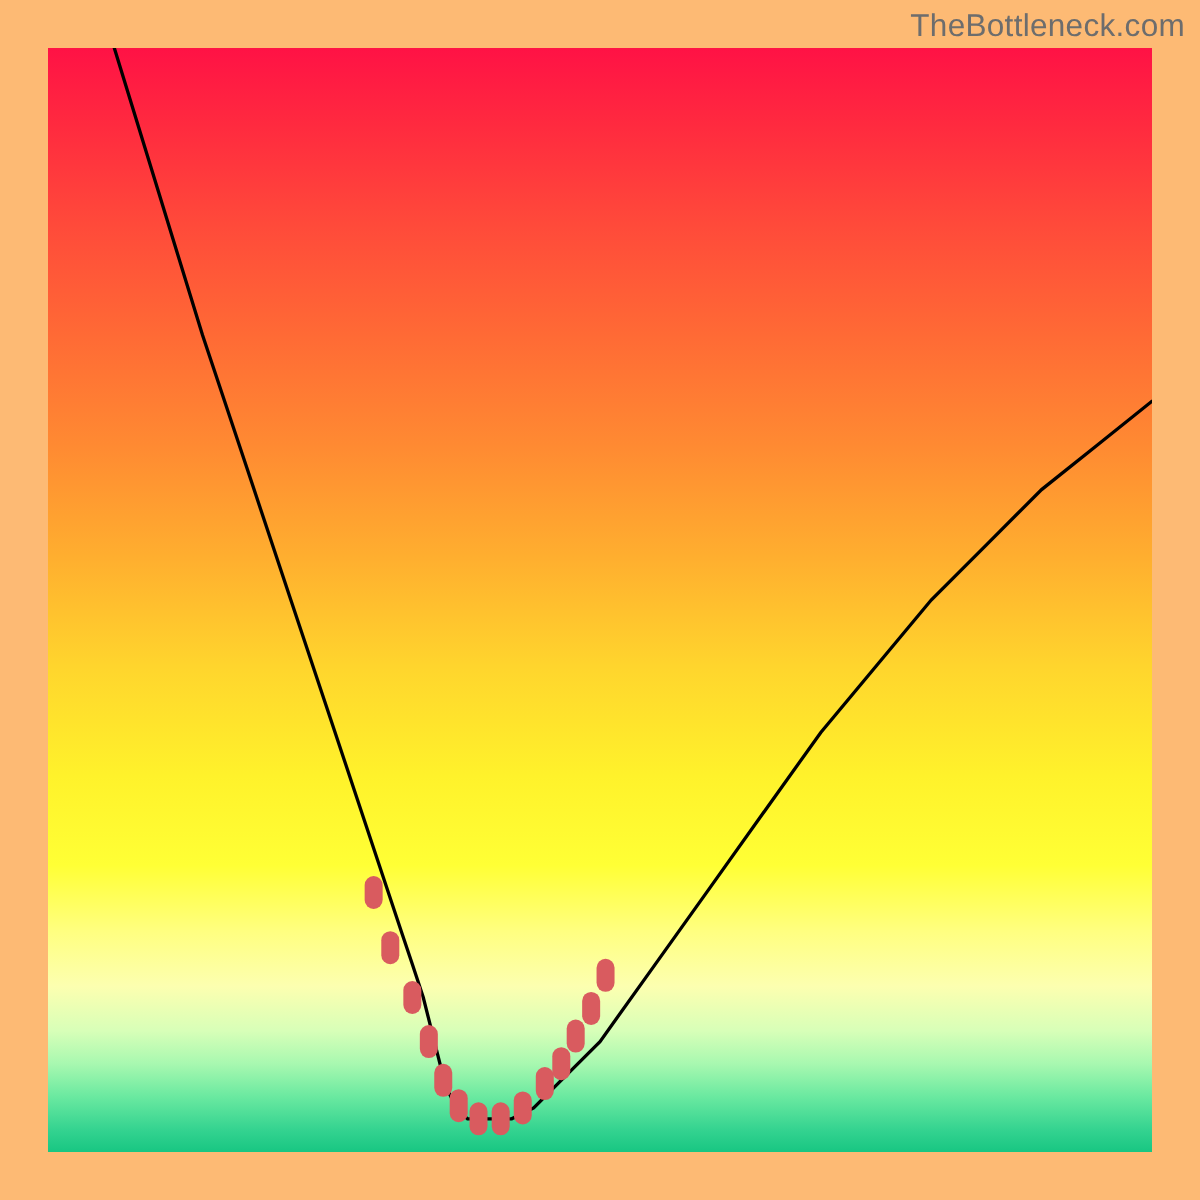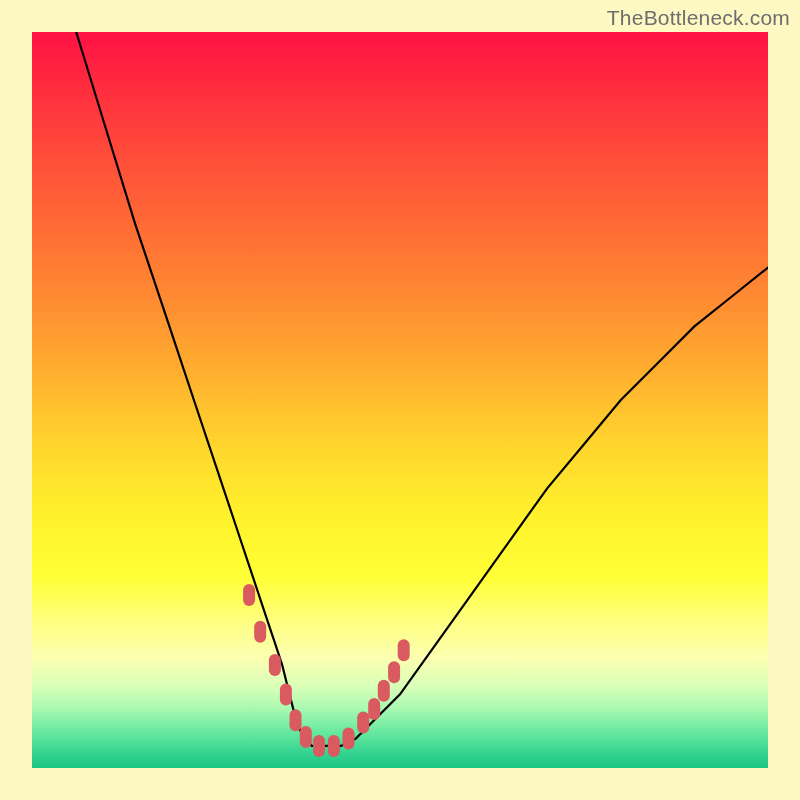--- a/index.html
+++ b/index.html
@@ -8,21 +8,21 @@
     width: 800px;
     height: 800px;
     background: #000;
     overflow: hidden;
     font-family: Arial, Helvetica, sans-serif;
   }
   .stage {
     position: relative;
     width: 800px;
     height: 800px;
-    background: #fef9c3;
+    background: #fdba74;
   }
   .plot-area {
     position: absolute;
     left: 32px;
     top: 32px;
     width: 736px;
     height: 736px;
     
     background: linear-gradient(
       to bottom,

